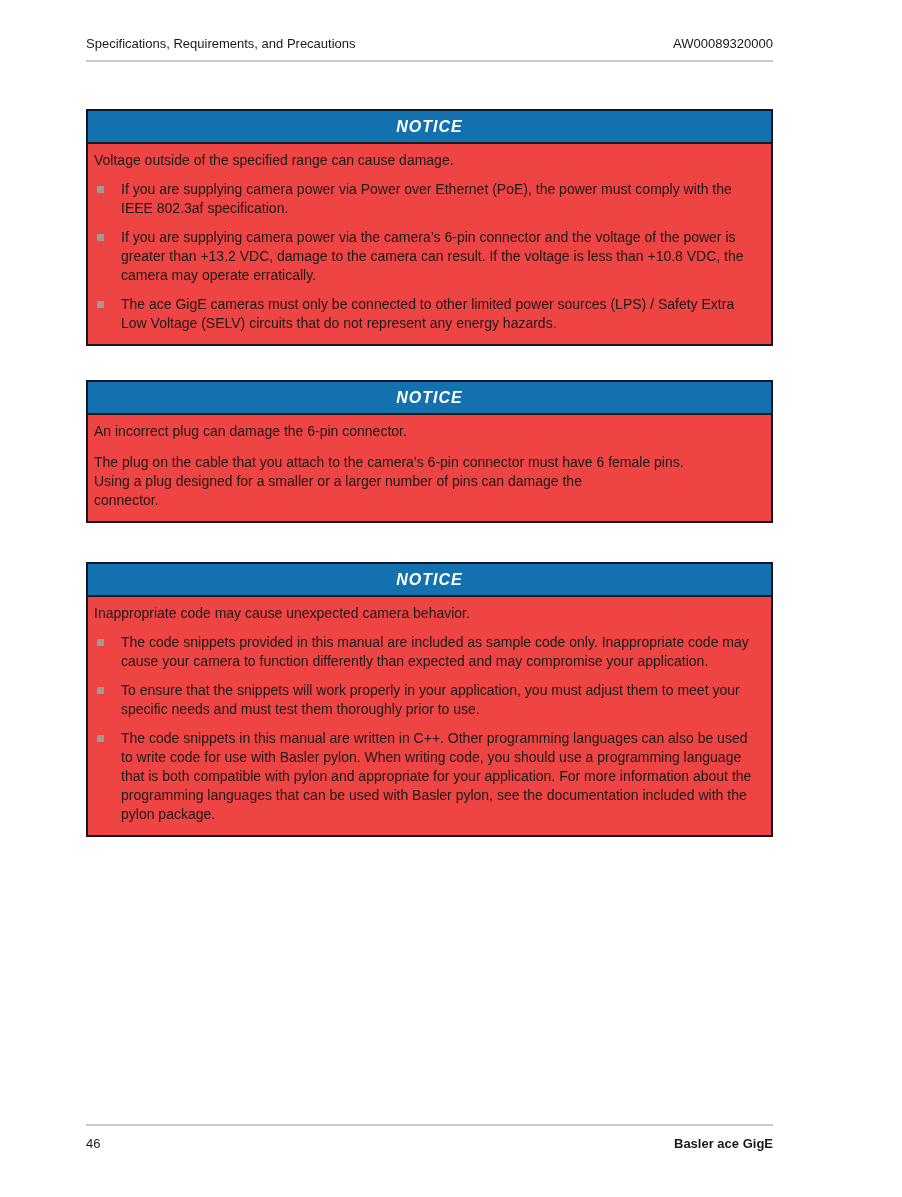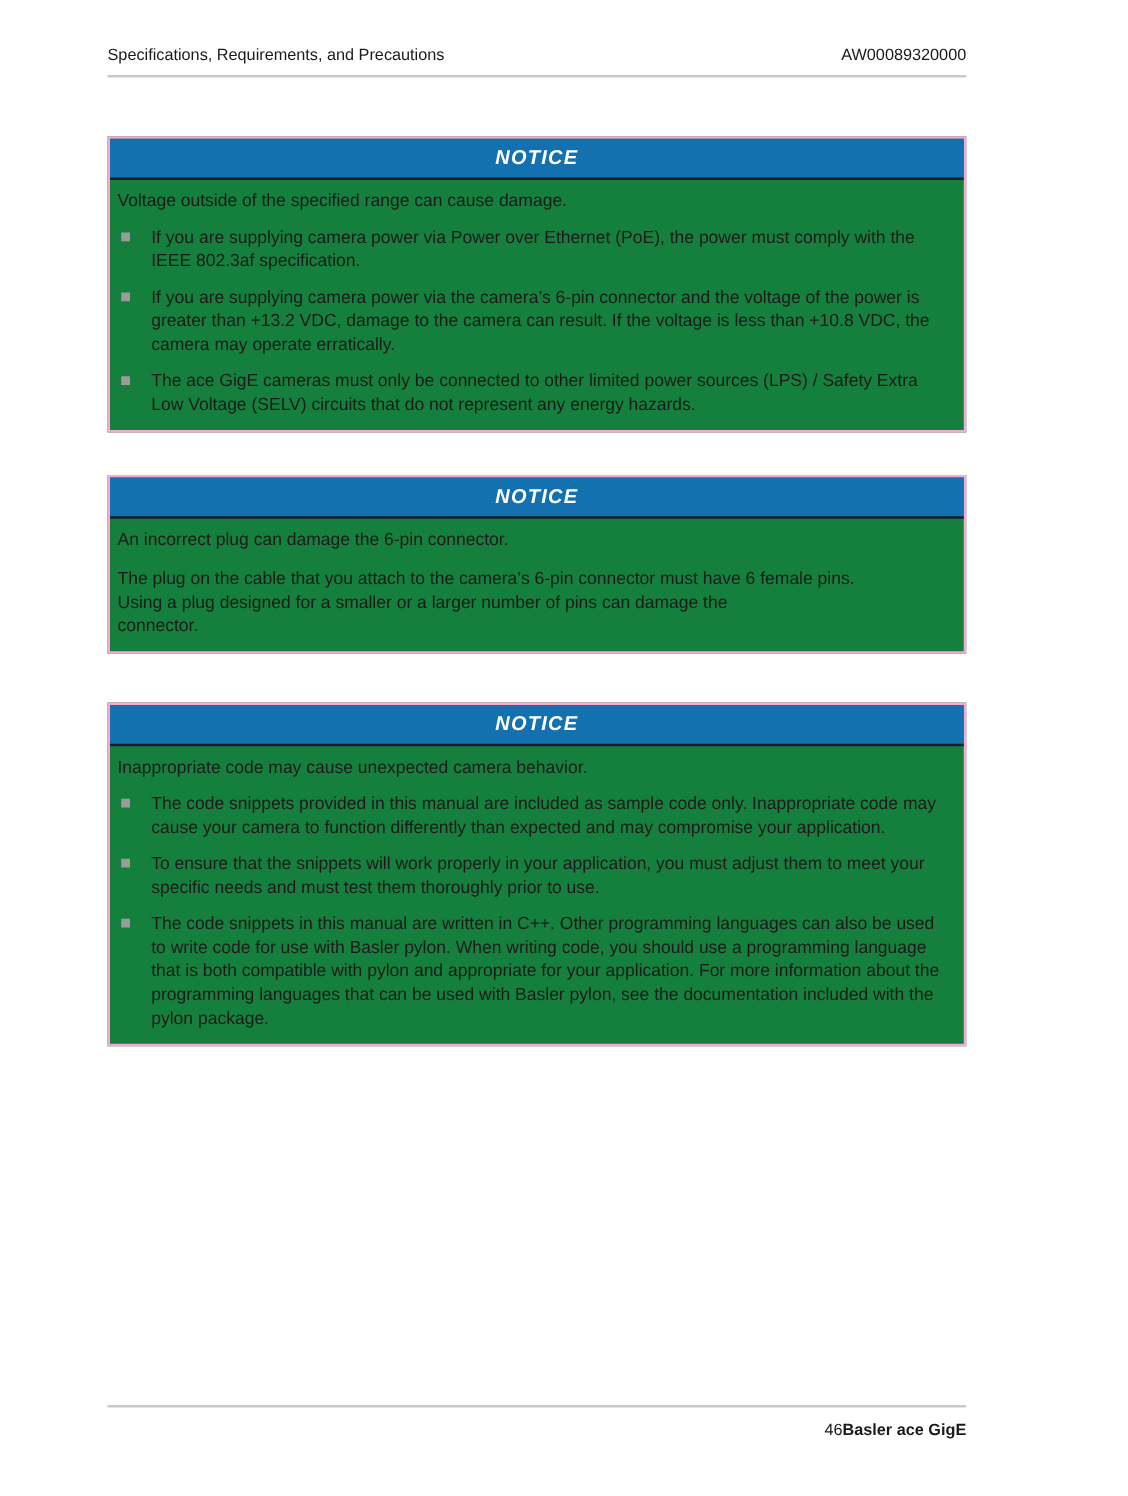--- a/index.html
+++ b/index.html
@@ -22,22 +22,22 @@
     position:absolute;left:86px;top:36px;width:687px;
     display:flex;justify-content:space-between;align-items:flex-end;
     font-size:13px;
     padding-bottom:9px;
     border-bottom:2px solid var(--rule-gray);
     gap:48px;
   }
   
   .content{position:absolute;left:86px;top:109px;width:687px;}
   .notice-box{
-    border:2px solid #f9a8d4;
-    background:#15803d;
+    border:2px solid #0f172a;
+    background:#ef4444;
   }
   .notice-box + .notice-box{margin-top:34px;}
   .nb-gap1{margin-bottom:33px;}
   .nb-gap2{margin-bottom:39px;}
   .notice-head{
     background:var(--notice-blue);
     border-bottom:2px solid #1d1d1d;
     height:31px;line-height:31px;
     text-align:center;
     color:#ffffff;
@@ -56,21 +56,21 @@
     width:7px;height:7px;flex:none;
     background:var(--bullet-gray);
     margin:6px 17px 0 3px;
   }
   .bullet-text{flex:1;}
   
   .runfoot{
     position:absolute;left:86px;top:1124px;width:687px;
     border-top:2px solid var(--rule-gray);
     padding-top:10px;
-    display:flex;justify-content:flex-end;align-items:flex-start;
+    display:flex;justify-content:space-between;align-items:flex-start;
     font-size:13px;
   }
   .runfoot .product{font-weight:bold;}
 </style>
 </head>
 <body>
 
 <div class="page">
 
   <div class="runhead">

